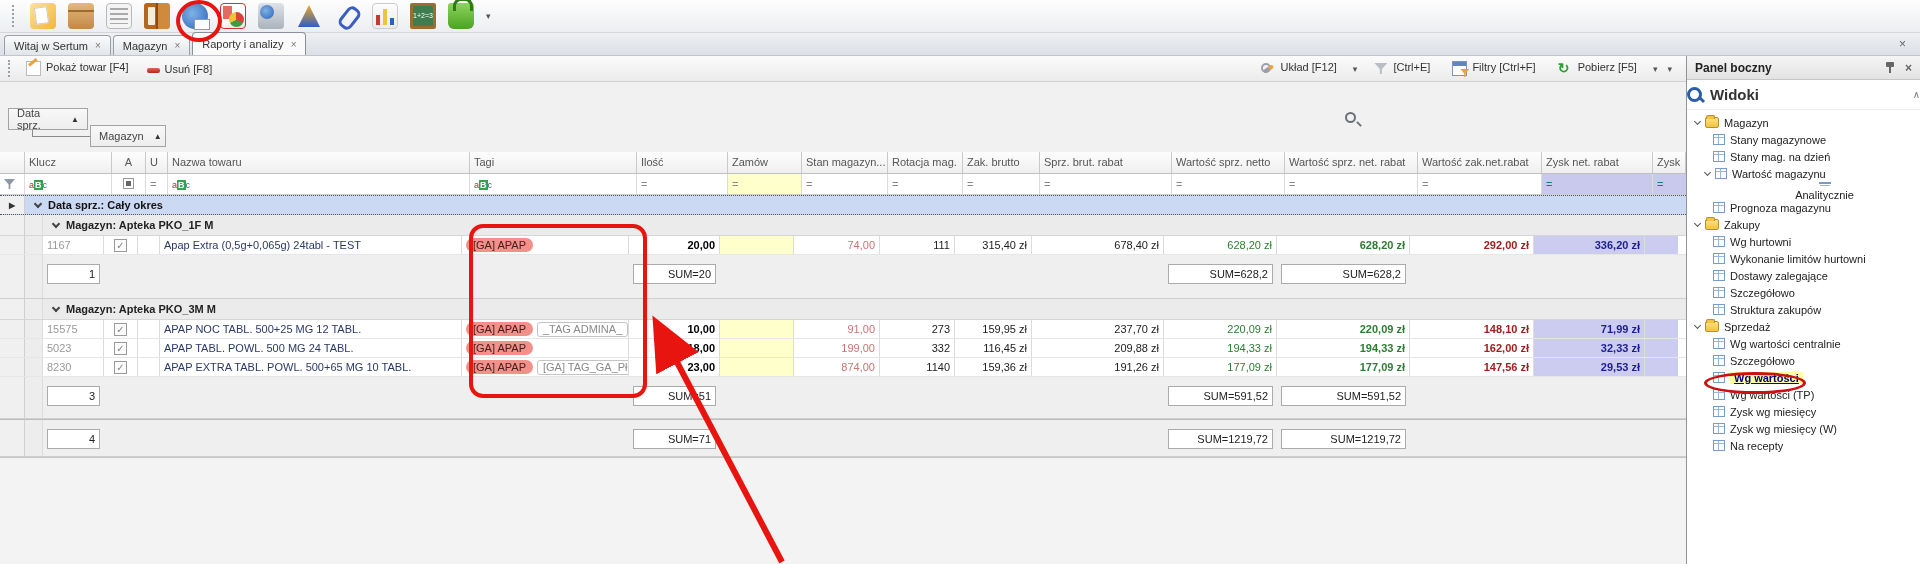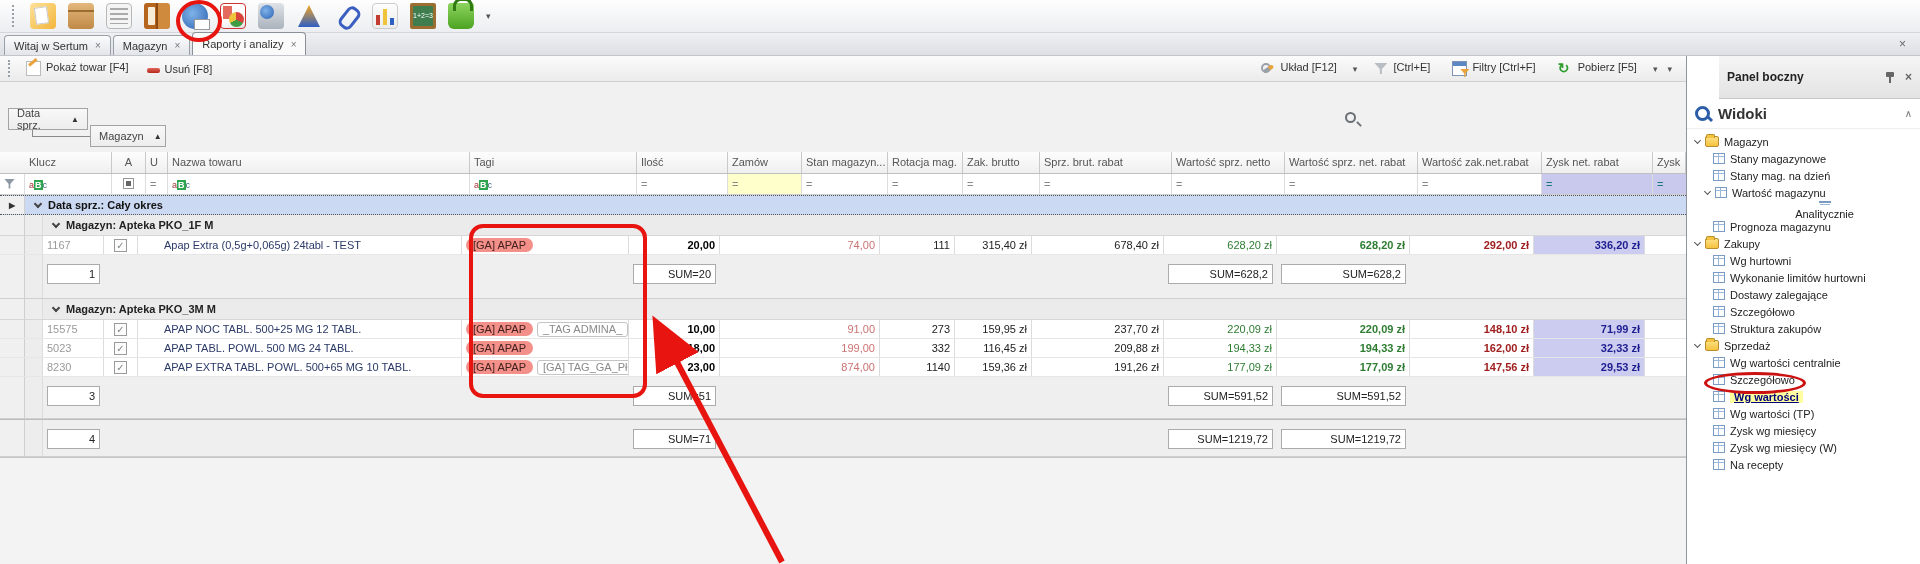--- a/index.html
+++ b/index.html
@@ -81,21 +81,21 @@
   
   .group-panel{position:absolute;left:0;top:82px;width:1686px;height:70px;background:#f1f1f1;}
   .gb-box{position:absolute;height:22px;border:1px solid #a3a3a3;background:linear-gradient(#f8f8f8,#ededed);
     font-size:11px;color:#444;display:flex;align-items:center;gap:10px;padding:0 8px;}
   .gb-1{left:8px;top:26px;width:80px;}
   .gb-2{left:90px;top:43px;width:76px;}
   .gb-link{position:absolute;left:32px;top:48px;width:58px;height:7px;border-left:1px solid #8a8a8a;border-bottom:1px solid #8a8a8a;}
   .gb-sort{font-size:8px;color:#333;margin-left:auto;}
   
   .grid{position:absolute;left:0;top:152px;width:1686px;font-size:11px;background:#fff;border-bottom:1px solid #c6c6c6;}
-  .row{display:flex;width:1686px;align-items:center;}
+  .row{display:flex;width:1686px;}
   .cell{border-right:1px solid #dcdcdc;padding:0 4px;white-space:nowrap;overflow:hidden;}
   .num{text-align:right;}
   .w-sel{width:25px;} .w-ind{width:18px;} .w-klucz{width:61px;} .w-kluczh{width:87px;}
   .w-a{width:34px;text-align:center;} .w-u{width:22px;} .w-nazwa{width:302px;} .w-tagi{width:167px;}
   .w-ilosc{width:91px;} .w-zamow{width:74px;} .w-stan{width:86px;} .w-rot{width:75px;}
   .w-zakb{width:77px;} .w-sbr{width:132px;} .w-wsn{width:113px;} .w-wsnr{width:133px;}
   .w-wznr{width:124px;} .w-zysk{width:111px;} .w-zyskcut{width:33px;border-right:none;}
   .hdr{height:22px;background:linear-gradient(#fdfdfd,#efefef);border-bottom:1px solid #c0c0c0;}
   .hdr .cell{color:#555;line-height:21px;border-right:1px solid #c9c9c9;}
   .flt{height:21px;background:#fff;border-bottom:1px solid #cfcfcf;}
@@ -133,28 +133,28 @@
     line-height:14px;margin-top:0;}
   .tag-box{display:inline-block;background:#fff;border:1px solid #c4c4c4;border-radius:3px;padding:0 5px;
     color:#8a8a8a;line-height:13px;margin-left:4px;}
   .sumrow{background:#efefef;border-bottom:1px solid #cfcfcf;align-items:flex-start;}
   .sum1{height:44px;} .sum3{height:42px;} .sum4{height:38px;border-top:1px solid #bdbdbd;}
   .sumbox{display:block;height:20px;border:1px solid #ababab;background:#fff;color:#222;
     text-align:right;line-height:19px;padding:0 4px;margin-top:9px;}
   .sp{align-self:stretch;}
   
   .side-panel{position:absolute;left:1686px;top:56px;width:234px;height:508px;background:#fff;border-left:1px solid #8f959c;}
-  .sp-header{height:43px;background:linear-gradient(#f5f5f5,#e3e3e3);border-bottom:1px solid #c6c6c6;
-    display:flex;align-items:center;padding:0 8px;font-size:12px;font-weight:bold;color:#222;margin-left:32px;}
+  .sp-header{height:24px;background:linear-gradient(#f5f5f5,#e3e3e3);border-bottom:1px solid #c6c6c6;
+    display:flex;align-items:center;padding:0 8px;font-size:12px;font-weight:bold;color:#222;}
   .sp-tools{margin-left:auto;display:flex;align-items:center;gap:10px;}
   .pin{width:10px;height:13px;position:relative;}
   .pin::before{content:"";position:absolute;left:1px;top:1px;width:8px;height:5px;background:#666;border-radius:1px;}
   .pin::after{content:"";position:absolute;left:4px;top:6px;width:2px;height:6px;background:#666;}
   .sp-close{font-size:12px;color:#666;}
-  .widoki-bar{height:30px;display:flex;align-items:center;gap:8px;padding:0 8px;border-bottom:1px solid #eee;}
+  .widoki-bar{height:30px;display:flex;align-items:center;gap:8px;padding:0 0;border-bottom:1px solid #eee;}
   .widoki-title{font-size:15px;font-weight:bold;color:#333;}
   .views-ico{width:15px;height:15px;border:3px solid #2b5da8;border-radius:50%;position:relative;}
   .views-ico::after{content:"";position:absolute;left:8px;top:8px;width:7px;height:3px;background:#2b5da8;transform:rotate(45deg);}
   .widoki-chev{margin-left:auto;color:#777;font-size:10px;}
   .tree{padding-top:4px;position:relative;}
   .titem{height:17px;display:flex;align-items:center;font-size:11px;color:#222;gap:5px;}
   .lvl0{padding-left:8px;} .lvl1{padding-left:26px;} .lvl1b{padding-left:18px;} .lvl2{padding-left:42px;flex-direction:column;}
   .tchev{display:inline-block;width:5px;height:5px;border-right:1.5px solid #555;border-bottom:1.5px solid #555;transform:rotate(45deg);margin-bottom:2px;}
   .folder{display:inline-block;width:14px;height:11px;background:linear-gradient(#ffe084,#f4c33f);
     border:1px solid #b98e2c;border-radius:2px;position:relative;}

